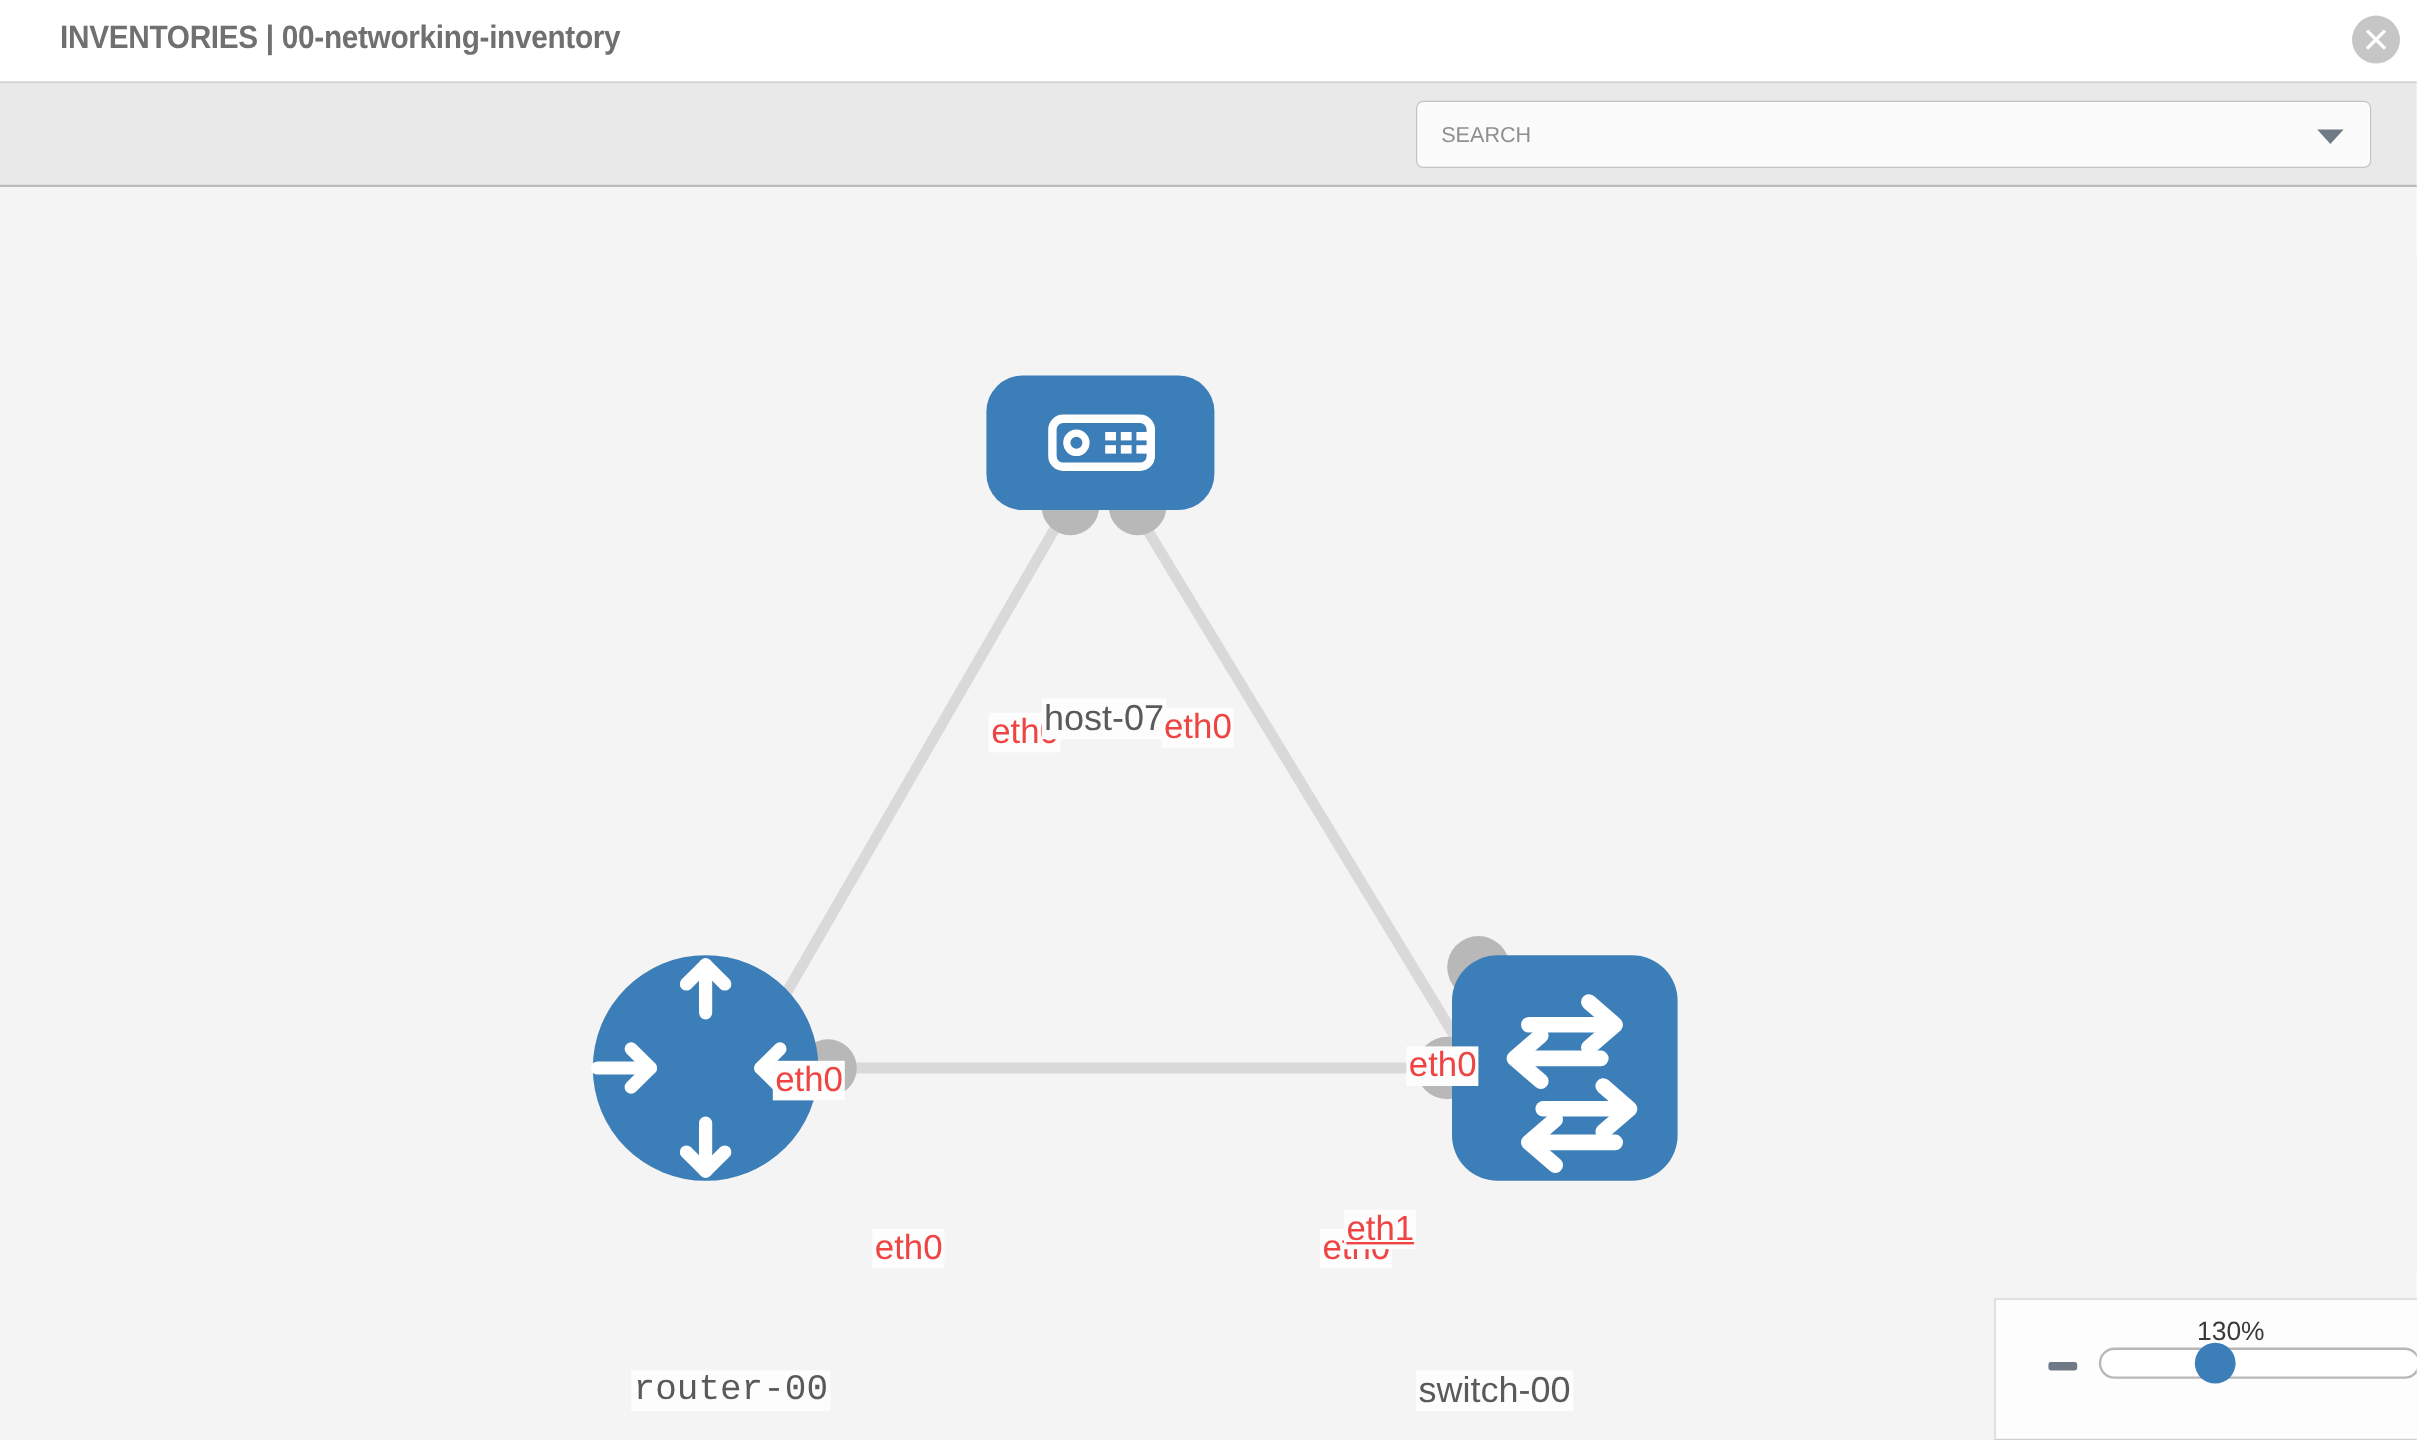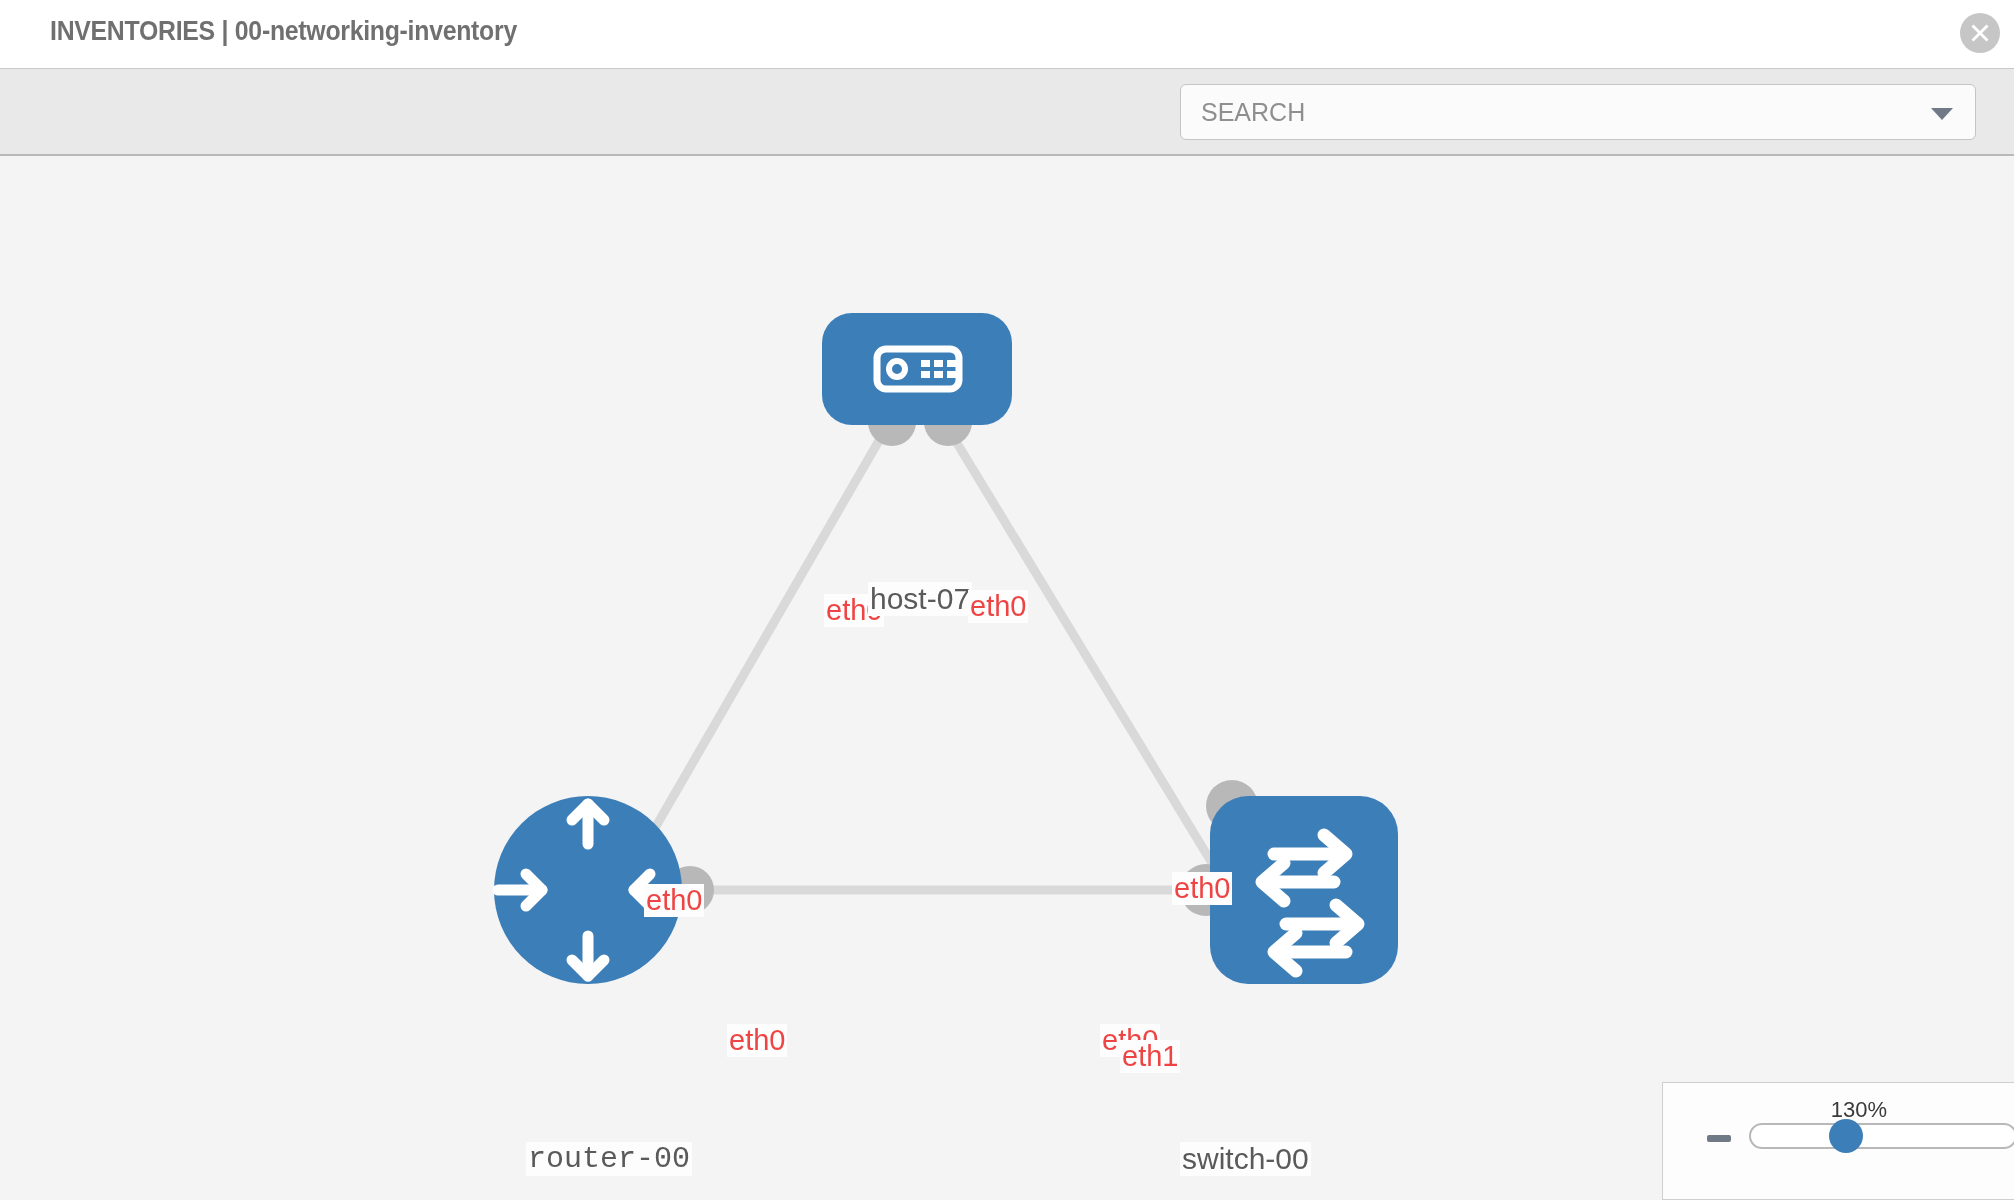--- a/index.html
+++ b/index.html
@@ -119,21 +119,21 @@
   #search-input {
     position: absolute;
     left: 0; top: 0;
     width: 735px;
     height: 54px;
     border: none;
     outline: none;
     background: transparent;
     padding-left: 20px;
     box-sizing: border-box;
-    font-size: 25px;
+    font-size: 18px;
     color: #6f6f6f;
     font-family: "Liberation Sans", sans-serif;
   }
   #search-input::placeholder { color: #8f8f8f; opacity: 1; }
   #search-caret { right: 22px; top: 23px; }
 
   
   #canvas {
     position: absolute;
     left: 0;
@@ -330,21 +330,21 @@
 
   <div class="node-label iface-label" style="left:824px; top:438px;">eth0</div>
   <div class="node-label name-label" style="left:868px; top:426px;">host-07</div>
   <div class="node-label iface-label" style="left:968px; top:434px;">eth0</div>
 
   <div class="node-label iface-label" style="left:644px; top:728px;">eth0</div>
   <div class="node-label iface-label" style="left:1172px; top:716px;">eth0</div>
 
   <div class="node-label iface-label" style="left:727px; top:868px;">eth0</div>
   <div class="node-label iface-label" style="left:1100px; top:868px;">eth0</div>
-  <div class="node-label iface-label" style="left:1120px; top:884px;">eth1</div>
+  <div class="node-label iface-label" style="left:1120px; top:852px;text-decoration:underline;">eth1</div>
 
   <div class="node-label name-label" style="left:526px; top:986px;font-family:Liberation Mono, monospace;">router-00</div>
   <div class="node-label name-label" style="left:1180px; top:986px;">switch-00</div>
 </div>
 
 <div id="zoom-panel">
   <div id="zoom-percent">130%</div>
   <div id="zoom-minus"></div>
   <div id="zoom-slider-track"></div>
   <div id="zoom-slider-thumb"></div>

